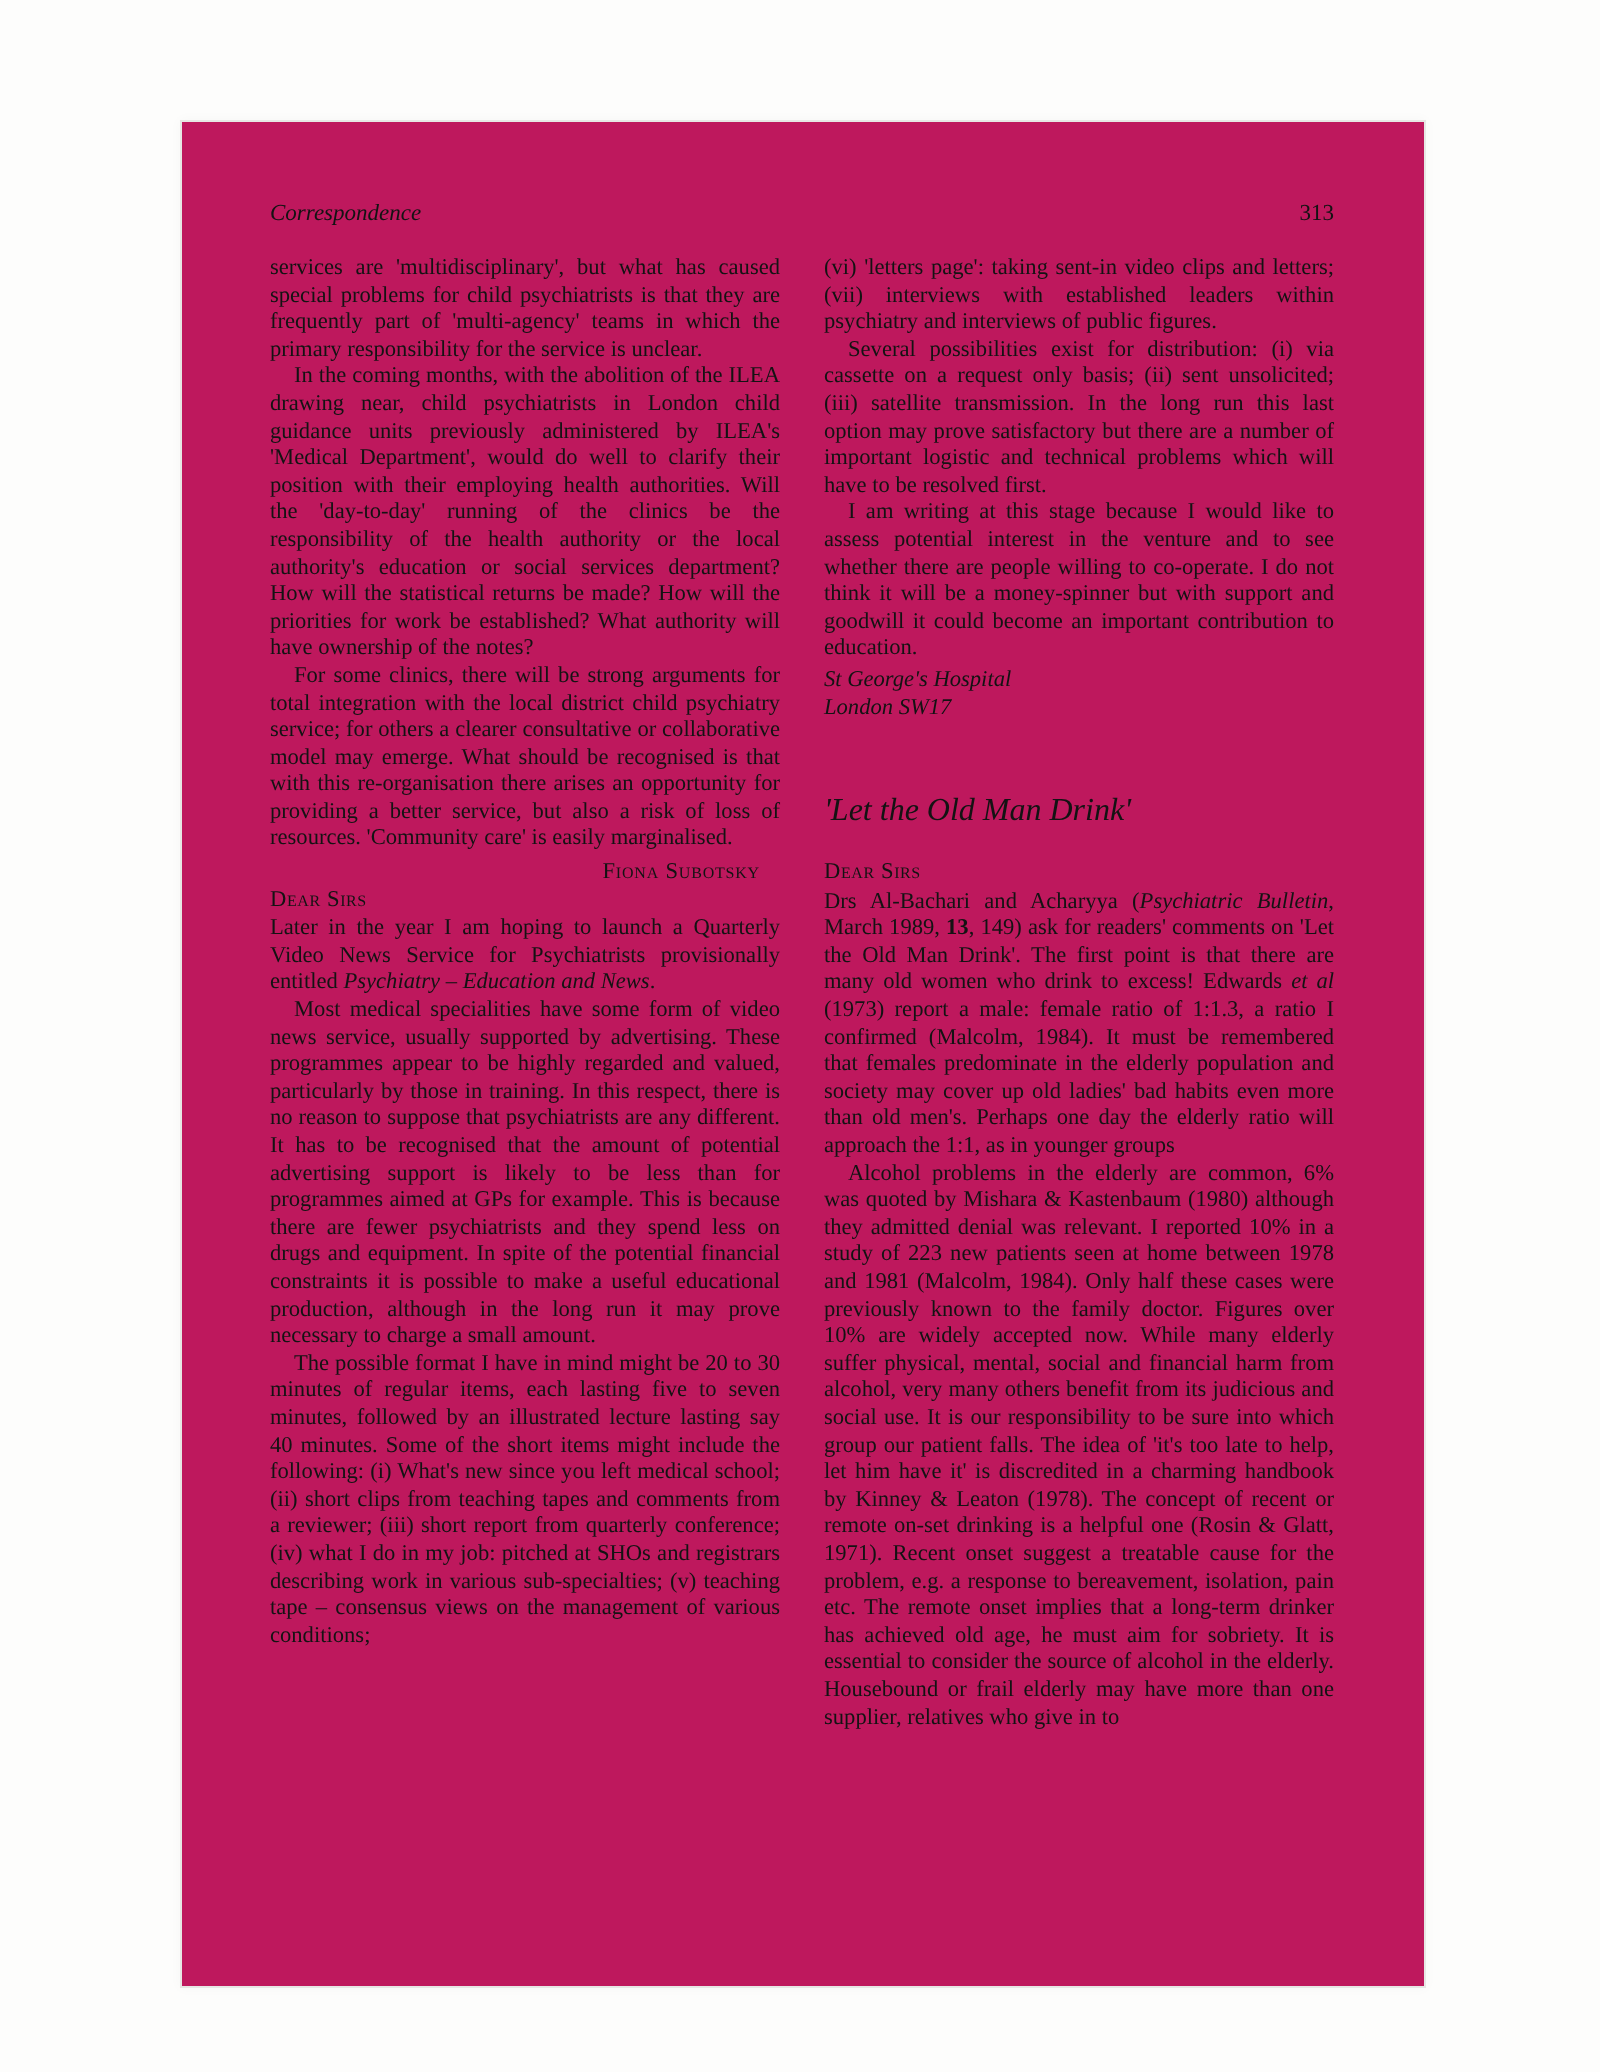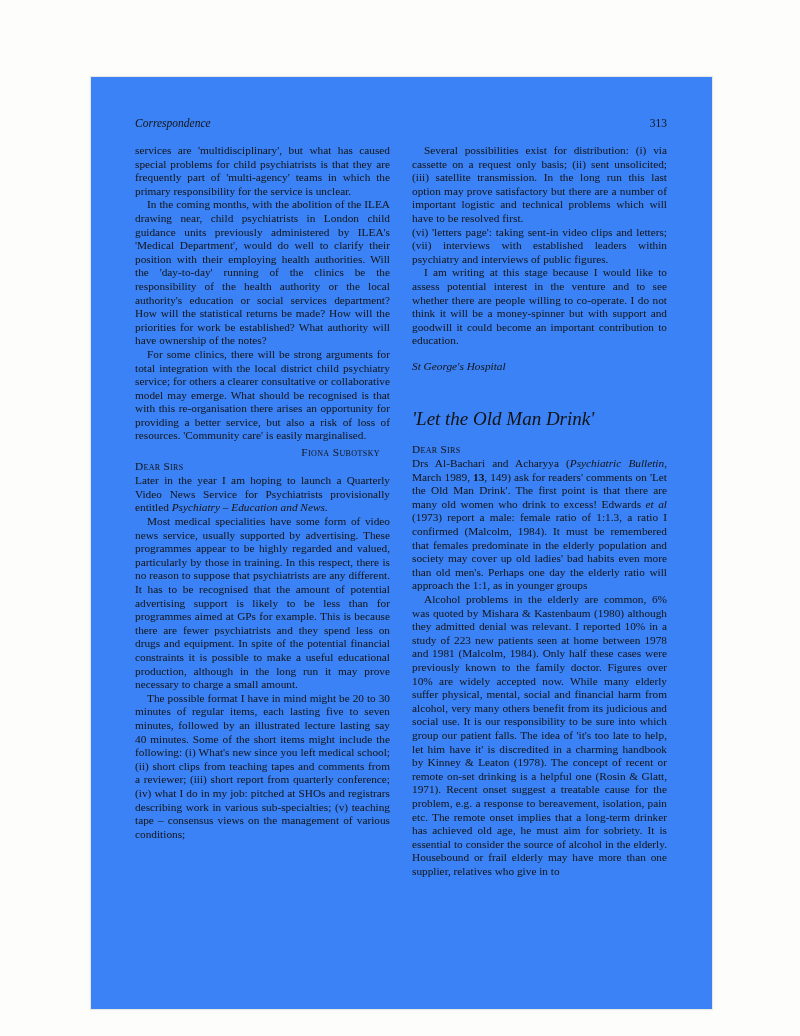--- a/index.html
+++ b/index.html
@@ -8,24 +8,24 @@
     width: 800px;
     height: 1036px;
     background: #fdfdfc;
     font-family: "Liberation Serif", serif;
     color: #131313;
     overflow: hidden;
   }
   .scan-page {
     position: absolute;
     left: 90px;
-    top: 76px;
+    top: 60px;
     width: 621px;
     height: 932px;
-    background: #3b82f6;
+    background: #be185d;
     border: 1px solid #e7e7e4;
     box-shadow: 0 0 6px rgba(0,0,0,0.03);
     overflow: hidden;
   }
   .content {
     position: absolute;
     left: 44px;
     top: 40px;
     width: 532px;
   }
@@ -57,27 +57,27 @@
   .sig-name {
     text-align: right;
     font-variant: small-caps;
     letter-spacing: 0.4px;
     margin-top: 3px;
     padding-right: 10px;
   }
   .sig-addr {
     font-style: italic;
     text-align: left;
-    margin-top: 12px;
+    margin-top: 2px;
   }
   .sig-addr div { line-height: 13.6px; }
   .letter-title {
     font-style: italic;
     font-weight: normal;
-    font-size: 19px;
+    font-size: 16px;
     line-height: 17px;
     margin: 36px 0 16px 0;
     text-align: left;
     text-indent: 0;
   }
   .salutation {
     font-variant: small-caps;
     letter-spacing: 0.3px;
     margin: 0 0 1px 0;
     text-align: left;
@@ -97,25 +97,26 @@
           <p class="para"><span>services are 'multidisciplinary', but what has caused special problems for child psychiatrists is that they are frequently part of 'multi-agency' teams in which the primary responsibility for the service is unclear.</span></p>
           <p class="para indent"><span>In the coming months, with the abolition of the ILEA drawing near, child psychiatrists in London child guidance units previously administered by ILEA's 'Medical Department', would do well to clarify their position with their employing health authorities. Will the 'day-to-day' running of the clinics be the responsibility of the health authority or the local authority's education or social services department? How will the statistical returns be made? How will the priorities for work be established? What authority will have ownership of the notes?</span></p>
           <p class="para indent"><span>For some clinics, there will be strong arguments for total integration with the local district child psychiatry service; for others a clearer consultative or collaborative model may emerge. What should be recognised is that with this re-organisation there arises an opportunity for providing a better service, but also a risk of loss of resources. 'Community care' is easily marginalised.</span></p>
           <div class="sig-name">Fiona Subotsky</div>
           <div class="salutation">Dear Sirs</div>
           <p class="para"><span>Later in the year I am hoping to launch a Quarterly Video News Service for Psychiatrists provisionally entitled </span><span class="it">Psychiatry – Education and News</span><span>.</span></p>
           <p class="para indent"><span>Most medical specialities have some form of video news service, usually supported by advertising. These programmes appear to be highly regarded and valued, particularly by those in training. In this respect, there is no reason to suppose that psychiatrists are any different. It has to be recognised that the amount of potential advertising support is likely to be less than for programmes aimed at GPs for example. This is because there are fewer psychiatrists and they spend less on drugs and equipment. In spite of the potential financial constraints it is possible to make a useful educational production, although in the long run it may prove necessary to charge a small amount.</span></p>
           <p class="para indent"><span>The possible format I have in mind might be 20 to 30 minutes of regular items, each lasting five to seven minutes, followed by an illustrated lecture lasting say 40 minutes. Some of the short items might include the following: (i) What's new since you left medical school; (ii) short clips from teaching tapes and comments from a reviewer; (iii) short report from quarterly conference; (iv) what I do in my job: pitched at SHOs and registrars describing work in various sub-specialties; (v) teaching tape – consensus views on the management of various conditions;</span></p>
         </div>
       <div class="col">
+          <p class="para"><span>(vi) 'letters page': taking sent-in video clips and letters; (vii) interviews with established leaders within psychiatry and interviews of public figures.</span></p>
           <p class="para indent"><span>Several possibilities exist for distribution: (i) via cassette on a request only basis; (ii) sent unsolicited; (iii) satellite transmission. In the long run this last option may prove satisfactory but there are a number of important logistic and technical problems which will have to be resolved first.</span></p>
-          <p class="para"><span>(vi) 'letters page': taking sent-in video clips and letters; (vii) interviews with established leaders within psychiatry and interviews of public figures.</span></p>
           <p class="para indent"><span>I am writing at this stage because I would like to assess potential interest in the venture and to see whether there are people willing to co-operate. I do not think it will be a money-spinner but with support and goodwill it could become an important contribution to education.</span></p>
           <div class="sig-addr">
             <div>St George's Hospital</div>
+            <div>London SW17</div>
           </div>
           <h2 class="letter-title">'Let the Old Man Drink'</h2>
           <div class="salutation">Dear Sirs</div>
           <p class="para"><span>Drs Al-Bachari and Acharyya (</span><span class="it">Psychiatric Bulletin</span><span>, March 1989, </span><span class="bd">13</span><span>, 149) ask for readers' comments on 'Let the Old Man Drink'. The first point is that there are many old women who drink to excess! Edwards </span><span class="it">et al</span><span> (1973) report a male: female ratio of 1:1.3, a ratio I confirmed (Malcolm, 1984). It must be remembered that females predominate in the elderly population and society may cover up old ladies' bad habits even more than old men's. Perhaps one day the elderly ratio will approach the 1:1, as in younger groups</span></p>
           <p class="para indent"><span>Alcohol problems in the elderly are common, 6% was quoted by Mishara &amp; Kastenbaum (1980) although they admitted denial was relevant. I reported 10% in a study of 223 new patients seen at home between 1978 and 1981 (Malcolm, 1984). Only half these cases were previously known to the family doctor. Figures over 10% are widely accepted now. While many elderly suffer physical, mental, social and financial harm from alcohol, very many others benefit from its judicious and social use. It is our responsibility to be sure into which group our patient falls. The idea of 'it's too late to help, let him have it' is discredited in a charming handbook by Kinney &amp; Leaton (1978). The concept of recent or remote on-set drinking is a helpful one (Rosin &amp; Glatt, 1971). Recent onset suggest a treatable cause for the problem, e.g. a response to bereavement, isolation, pain etc. The remote onset implies that a long-term drinker has achieved old age, he must aim for sobriety. It is essential to consider the source of alcohol in the elderly. Housebound or frail elderly may have more than one supplier, relatives who give in to</span></p>
         </div>
     </div>
   </div>
 </div>
 

